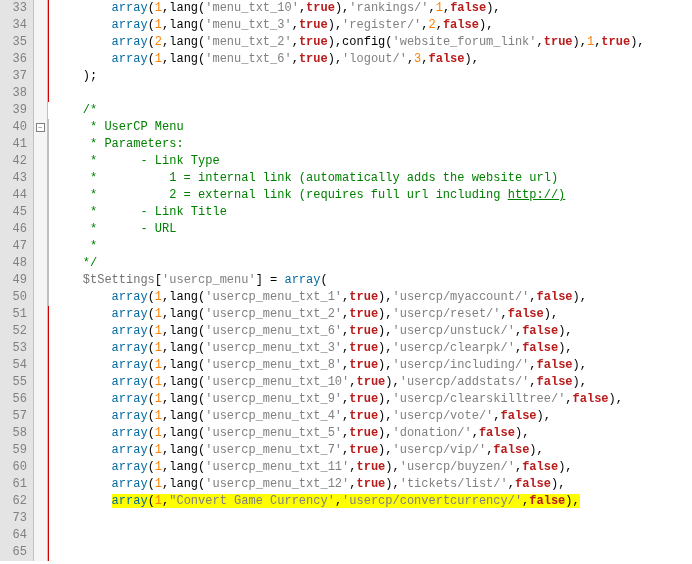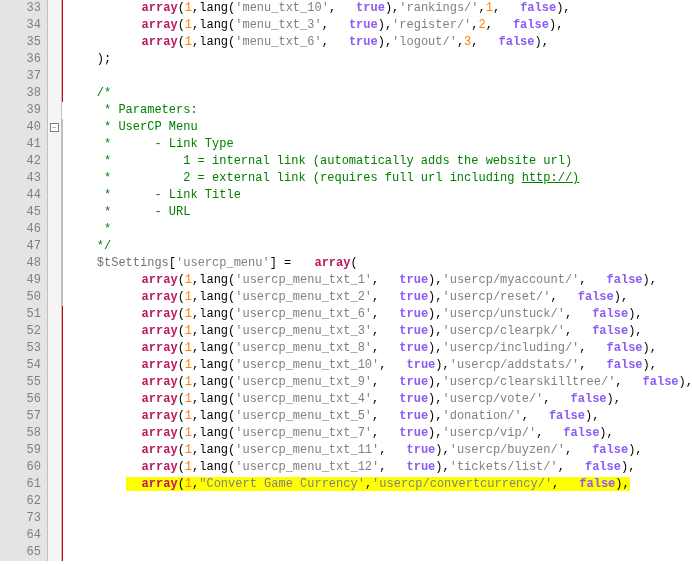--- a/index.html
+++ b/index.html
@@ -1,31 +1,31 @@
 <!DOCTYPE html>
 <html><head>
 <meta charset="utf-8">
 <style>
 * { margin: 0; padding: 0; box-sizing: border-box; }
 body { font-family: Consolas, 'Courier New', monospace; font-size: 12px; background: #fff; width: 692px; }
 .editor { display: flex; }
-.gutter { background: #e4e4e4; border-right: 1px solid #c0c0c0; text-align: right; padding: 0 6px; color: #808080; user-select: none; flex-shrink: 0; width: 48px; }
+.gutter { background: #e4e4e4; border-right: 1px solid #c0c0c0; text-align: right; padding: 0 6px; color: #808080; user-select: none; flex-shrink: 0; width: 34px; }
 .gutter .ln { height: 17px; line-height: 17px; }
 .fold-col { width: 14px; background: #f5f5f5; border-right: 1px solid #c0c0c0; flex-shrink: 0; }
 .fold-col .fc { height: 17px; display: flex; align-items: center; justify-content: center; }
 .fold-box { width: 9px; height: 9px; border: 1px solid #808080; background: #fff; font-size: 8px; line-height: 7px; text-align: center; color: #808080; }
 .guide-col { width: 4px; flex-shrink: 0; }
 .guide-col .gc { height: 17px; border-left: 1px solid #c0c0c0; }
 .guide-col .gc.red { border-left: 1px solid #d00000; }
 .code { flex: 1; padding-left: 2px; }
 .code .line { height: 17px; line-height: 17px; white-space: pre; }
-.kw { color: #be185d; font-weight: bold; margin-left: 16px; }
+.kw { color: #0369a1; font-weight: normal; }
 .num { color: #ff8000; }
 .str { color: #808080; }
-.bool { color: #8b5cf6; font-weight: bold; margin-left: 20px; }
+.bool { color: #b91c1c; font-weight: bold; }
 .cmt { color: #008000; }
 .var { color: #737373; }
 .hl { background: #ffff00; }
 .under { text-decoration: underline; }
 </style>
 </head>
 <body>
 
 <div class="editor">
   <div class="gutter" id="gutter">
@@ -131,26 +131,27 @@
       <div class="gc red"></div>
       <div class="gc red"></div>
       <div class="gc red"></div>
       <div class="gc red"></div>
       <div class="gc red"></div>
       <div class="gc red"></div>
     </div>
   <div class="code" id="code">
       <div class="line">        <span class="kw">array</span>(<span class="num">1</span>,lang(<span class="str">'menu_txt_10'</span>,<span class="bool">true</span>),<span class="str">'rankings/'</span>,<span class="num">1</span>,<span class="bool">false</span>),</div>
       <div class="line">        <span class="kw">array</span>(<span class="num">1</span>,lang(<span class="str">'menu_txt_3'</span>,<span class="bool">true</span>),<span class="str">'register/'</span>,<span class="num">2</span>,<span class="bool">false</span>),</div>
+      <div class="line">        <span class="kw">array</span>(<span class="num">2</span>,lang(<span class="str">'menu_txt_2'</span>,<span class="bool">true</span>),config(<span class="str">'website_forum_link'</span>,<span class="bool">true</span>),<span class="num">1</span>,<span class="bool">true</span>),</div>
       <div class="line">        <span class="kw">array</span>(<span class="num">1</span>,lang(<span class="str">'menu_txt_6'</span>,<span class="bool">true</span>),<span class="str">'logout/'</span>,<span class="num">3</span>,<span class="bool">false</span>),</div>
       <div class="line">    );</div>
       <div class="line"></div>
       <div class="line"><span class="cmt">    /*</span></div>
+      <div class="line"><span class="cmt">     * UserCP Menu</span></div>
       <div class="line"><span class="cmt">     * Parameters:</span></div>
-      <div class="line"><span class="cmt">     * UserCP Menu</span></div>
       <div class="line"><span class="cmt">     *      - Link Type</span></div>
       <div class="line"><span class="cmt">     *          1 = internal link (automatically adds the website url)</span></div>
       <div class="line"><span class="cmt">     *          2 = external link (requires full url including <span class="under">http://)</span></span></div>
       <div class="line"><span class="cmt">     *      - Link Title</span></div>
       <div class="line"><span class="cmt">     *      - URL</span></div>
       <div class="line"><span class="cmt">     *</span></div>
       <div class="line"><span class="cmt">    */</span></div>
       <div class="line">    <span class="var">$tSettings</span>[<span class="str">'usercp_menu'</span>] = <span class="kw">array</span>(</div>
       <div class="line">        <span class="kw">array</span>(<span class="num">1</span>,lang(<span class="str">'usercp_menu_txt_1'</span>,<span class="bool">true</span>),<span class="str">'usercp/myaccount/'</span>,<span class="bool">false</span>),</div>
       <div class="line">        <span class="kw">array</span>(<span class="num">1</span>,lang(<span class="str">'usercp_menu_txt_2'</span>,<span class="bool">true</span>),<span class="str">'usercp/reset/'</span>,<span class="bool">false</span>),</div>

